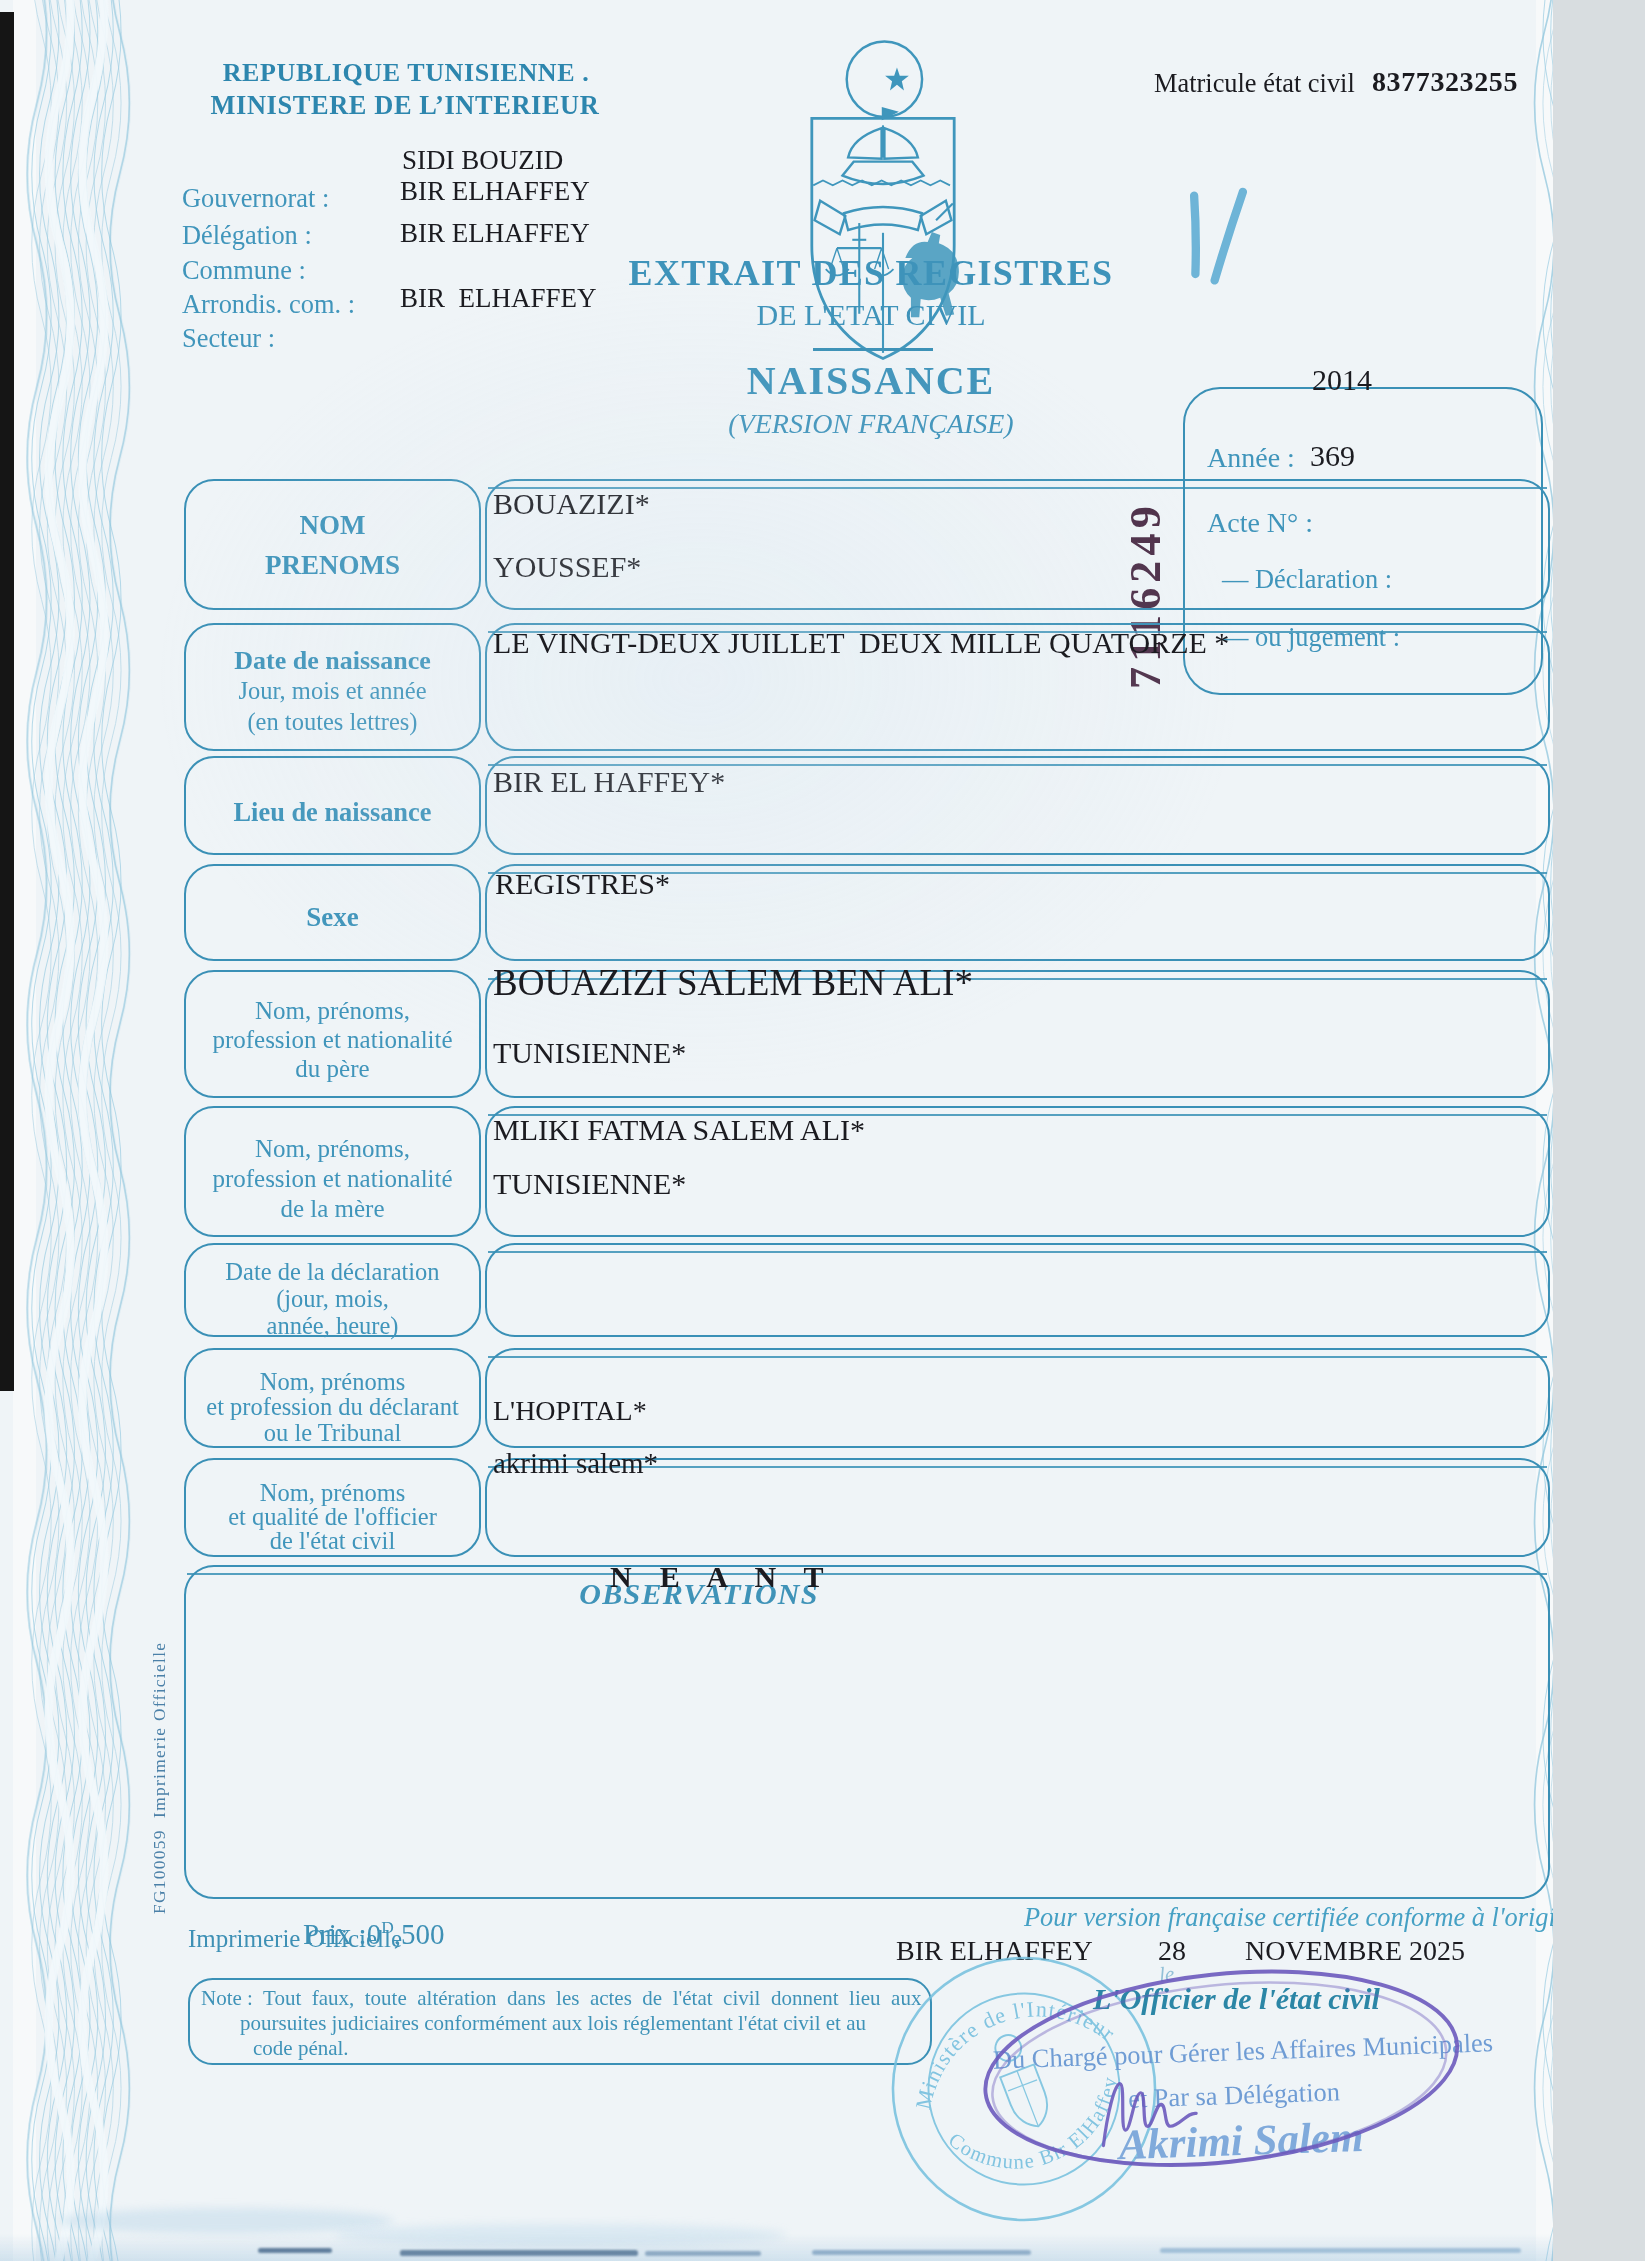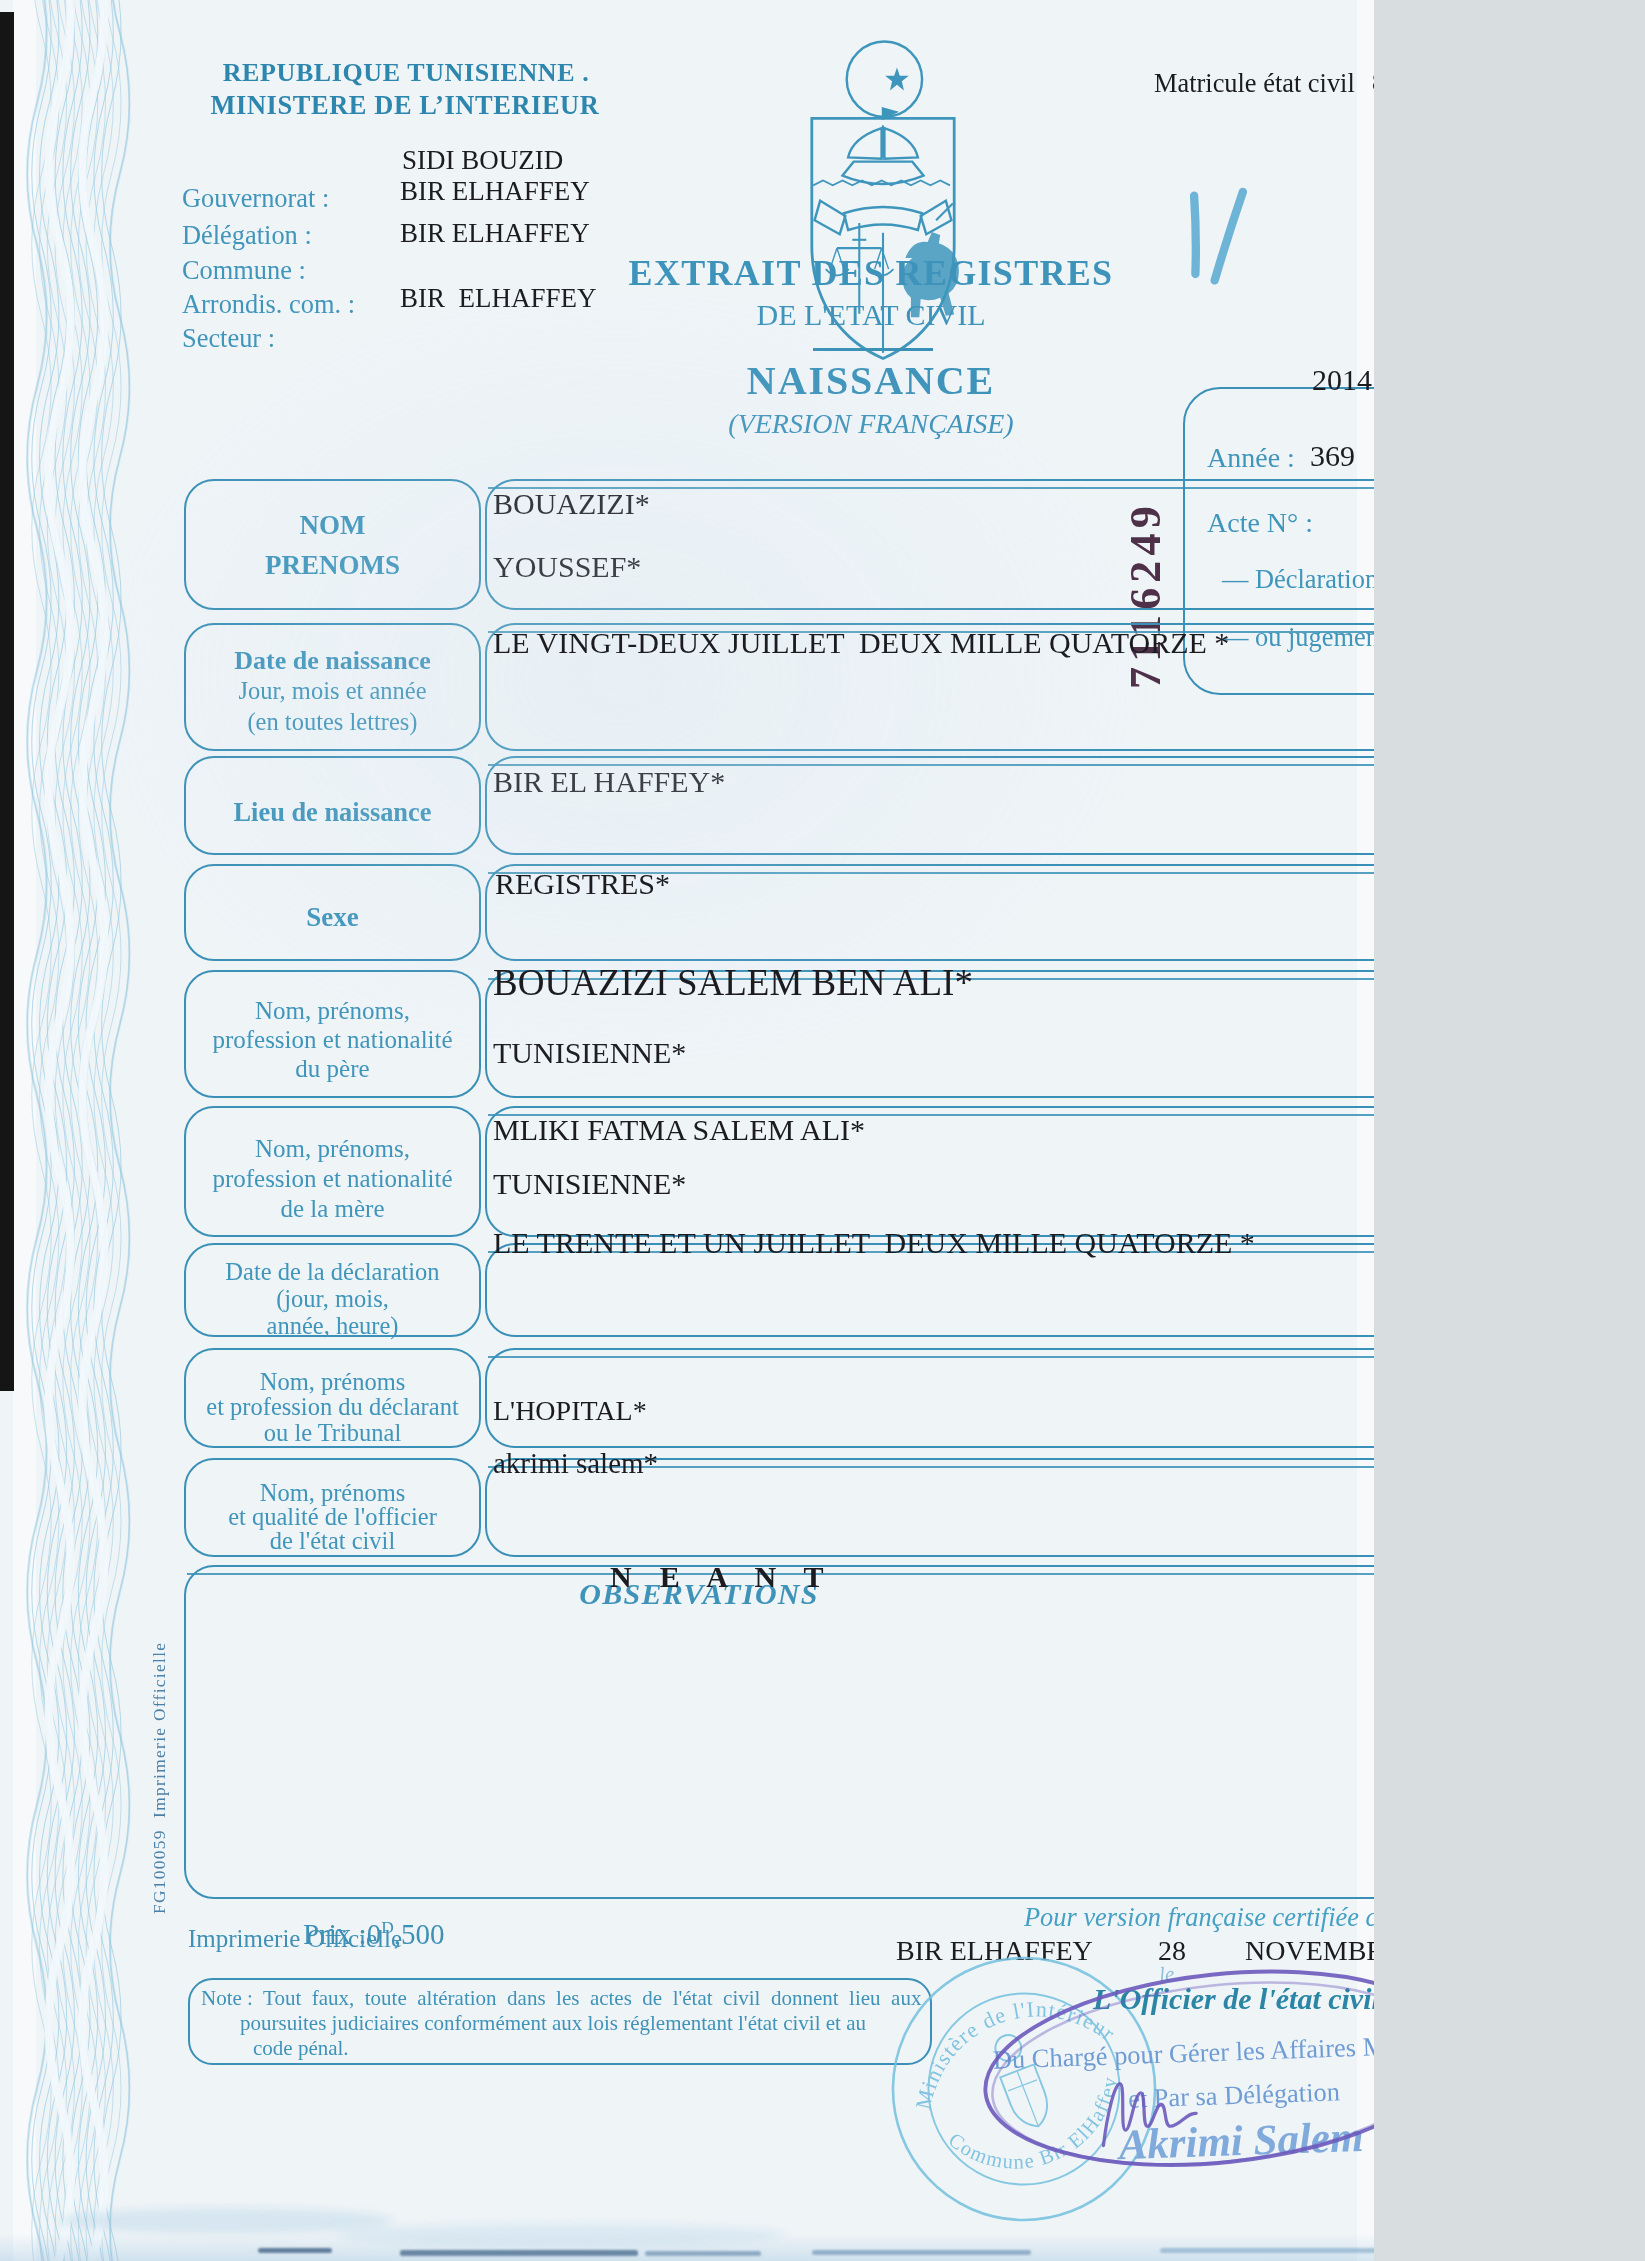--- a/index.html
+++ b/index.html
@@ -1,16 +1,16 @@
 <!DOCTYPE html>
 <html style="font-size:10.3px"><head>
 <meta charset="utf-8">
 <style>
   html,body{margin:0;padding:0;background:#d8dde0;}
-  .page{position:relative;width:1374px;height:2261px;background:#eff4f7;overflow:hidden;
+  .page{position:relative;width:1553px;height:2261px;background:#eff4f7;overflow:hidden;
         font-family:"Liberation Serif",serif;color:#1c1c22;}
   .page::after{content:"";position:absolute;inset:0;pointer-events:none;
         background:radial-gradient(774px 580px at 45% 30%,rgba(210,228,240,.25),rgba(210,228,240,0) 70%);}
   .margin-left{position:absolute;left:13px;top:0;width:23px;height:100%;background:#f7f9fa;}
   .margin-right{position:absolute;right:0;top:0;width:17px;height:100%;background:#f7f9fa;}
   .scanstrip{position:absolute;left:0;top:11.6px;width:13.5px;height:1379px;background:#151515;}
   .t{position:absolute;white-space:pre;line-height:1.05;}
   .blue{color:#3a90b6;}
   .lblc{color:#4095bb;}
   .blk{color:#1b1b20;}
@@ -194,21 +194,20 @@
   <div class="box vbox" style="left:485px;top:1106px;width:1061px;height:127px"></div>
   <div class="t blk" style="left:493px;top:1114px;font-size:30px;z-index:3">MLIKI FATMA SALEM ALI*</div>
   <div class="t blk" style="left:493px;top:1168px;font-size:30px">TUNISIENNE*</div>
 
   <div class="box lbox" style="left:184px;top:1243px;width:293px;height:90px">
     <span class="t lblc" style="top:14px;font-size:24.5px">Date de la déclaration</span>
     <span class="t lblc" style="top:41px;font-size:24.5px">(jour, mois,</span>
     <span class="t lblc" style="top:68px;font-size:24.5px">année, heure)</span>
   </div>
   <div class="box vbox" style="left:485px;top:1243px;width:1061px;height:90px"></div>
-  <div class="t blk" style="left:493px;top:1227px;font-size:30px;z-index:3">LE TRENTE ET UN JUILLET  DEUX MILLE QUATORZE *</div>
 
   <div class="box lbox" style="left:184px;top:1348px;width:293px;height:96px">
     <span class="t lblc" style="top:18.7px;font-size:24.5px">Nom, prénoms</span>
     <span class="t lblc" style="top:44px;font-size:24.5px">et profession du déclarant</span>
     <span class="t lblc" style="top:70px;font-size:24.5px">ou le Tribunal</span>
   </div>
   <div class="box vbox" style="left:485px;top:1348px;width:1061px;height:96px"></div>
   <div class="t blk" style="left:493px;top:1396px;font-size:28px;z-index:3">L'HOPITAL*</div>
 
   <div class="box lbox" style="left:184px;top:1458px;width:293px;height:95px">

